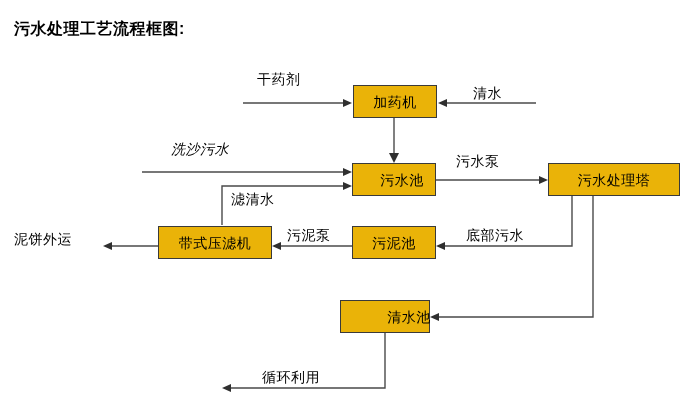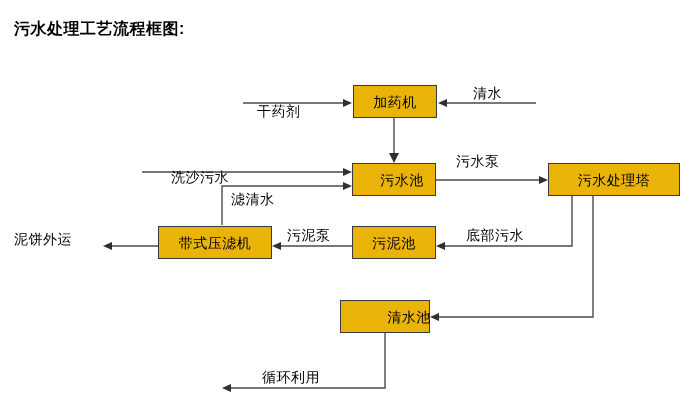--- a/index.html
+++ b/index.html
@@ -150,25 +150,25 @@
   <div class="node" style="left:352px; top:163px; width:84px; height:33px;padding-left:16px;">污水池</div>
 
   <div class="node" style="left:548px; top:163px; width:132px; height:33px;">污水处理塔</div>
 
   <div class="node" style="left:158px; top:226px; width:114px; height:33px;">带式压滤机</div>
 
   <div class="node" style="left:352px; top:226px; width:84px; height:33px;">污泥池</div>
 
   <div class="node" style="left:340px; top:300px; width:90px; height:33px;padding-left:48px;">清水池</div>
 
-  <div class="edge-label" style="left:257px; top:104px;">干药剂</div>
+  <div class="edge-label" style="left:257px; top:72px;">干药剂</div>
 
   <div class="edge-label" style="left:473px; top:86px;">清水</div>
 
-  <div class="edge-label" style="left:171px; top:170px;">洗沙污水</div>
+  <div class="edge-label" style="left:171px; top:142px;font-style:italic;">洗沙污水</div>
 
   <div class="edge-label" style="left:231px; top:192px;">滤清水</div>
 
   <div class="edge-label" style="left:456px; top:154px;">污水泵</div>
 
   <div class="edge-label" style="left:287px; top:228px;">污泥泵</div>
 
   <div class="edge-label" style="left:466px; top:228px;">底部污水</div>
 
   <div class="term-label" style="left:14px; top:232px;">泥饼外运</div>

